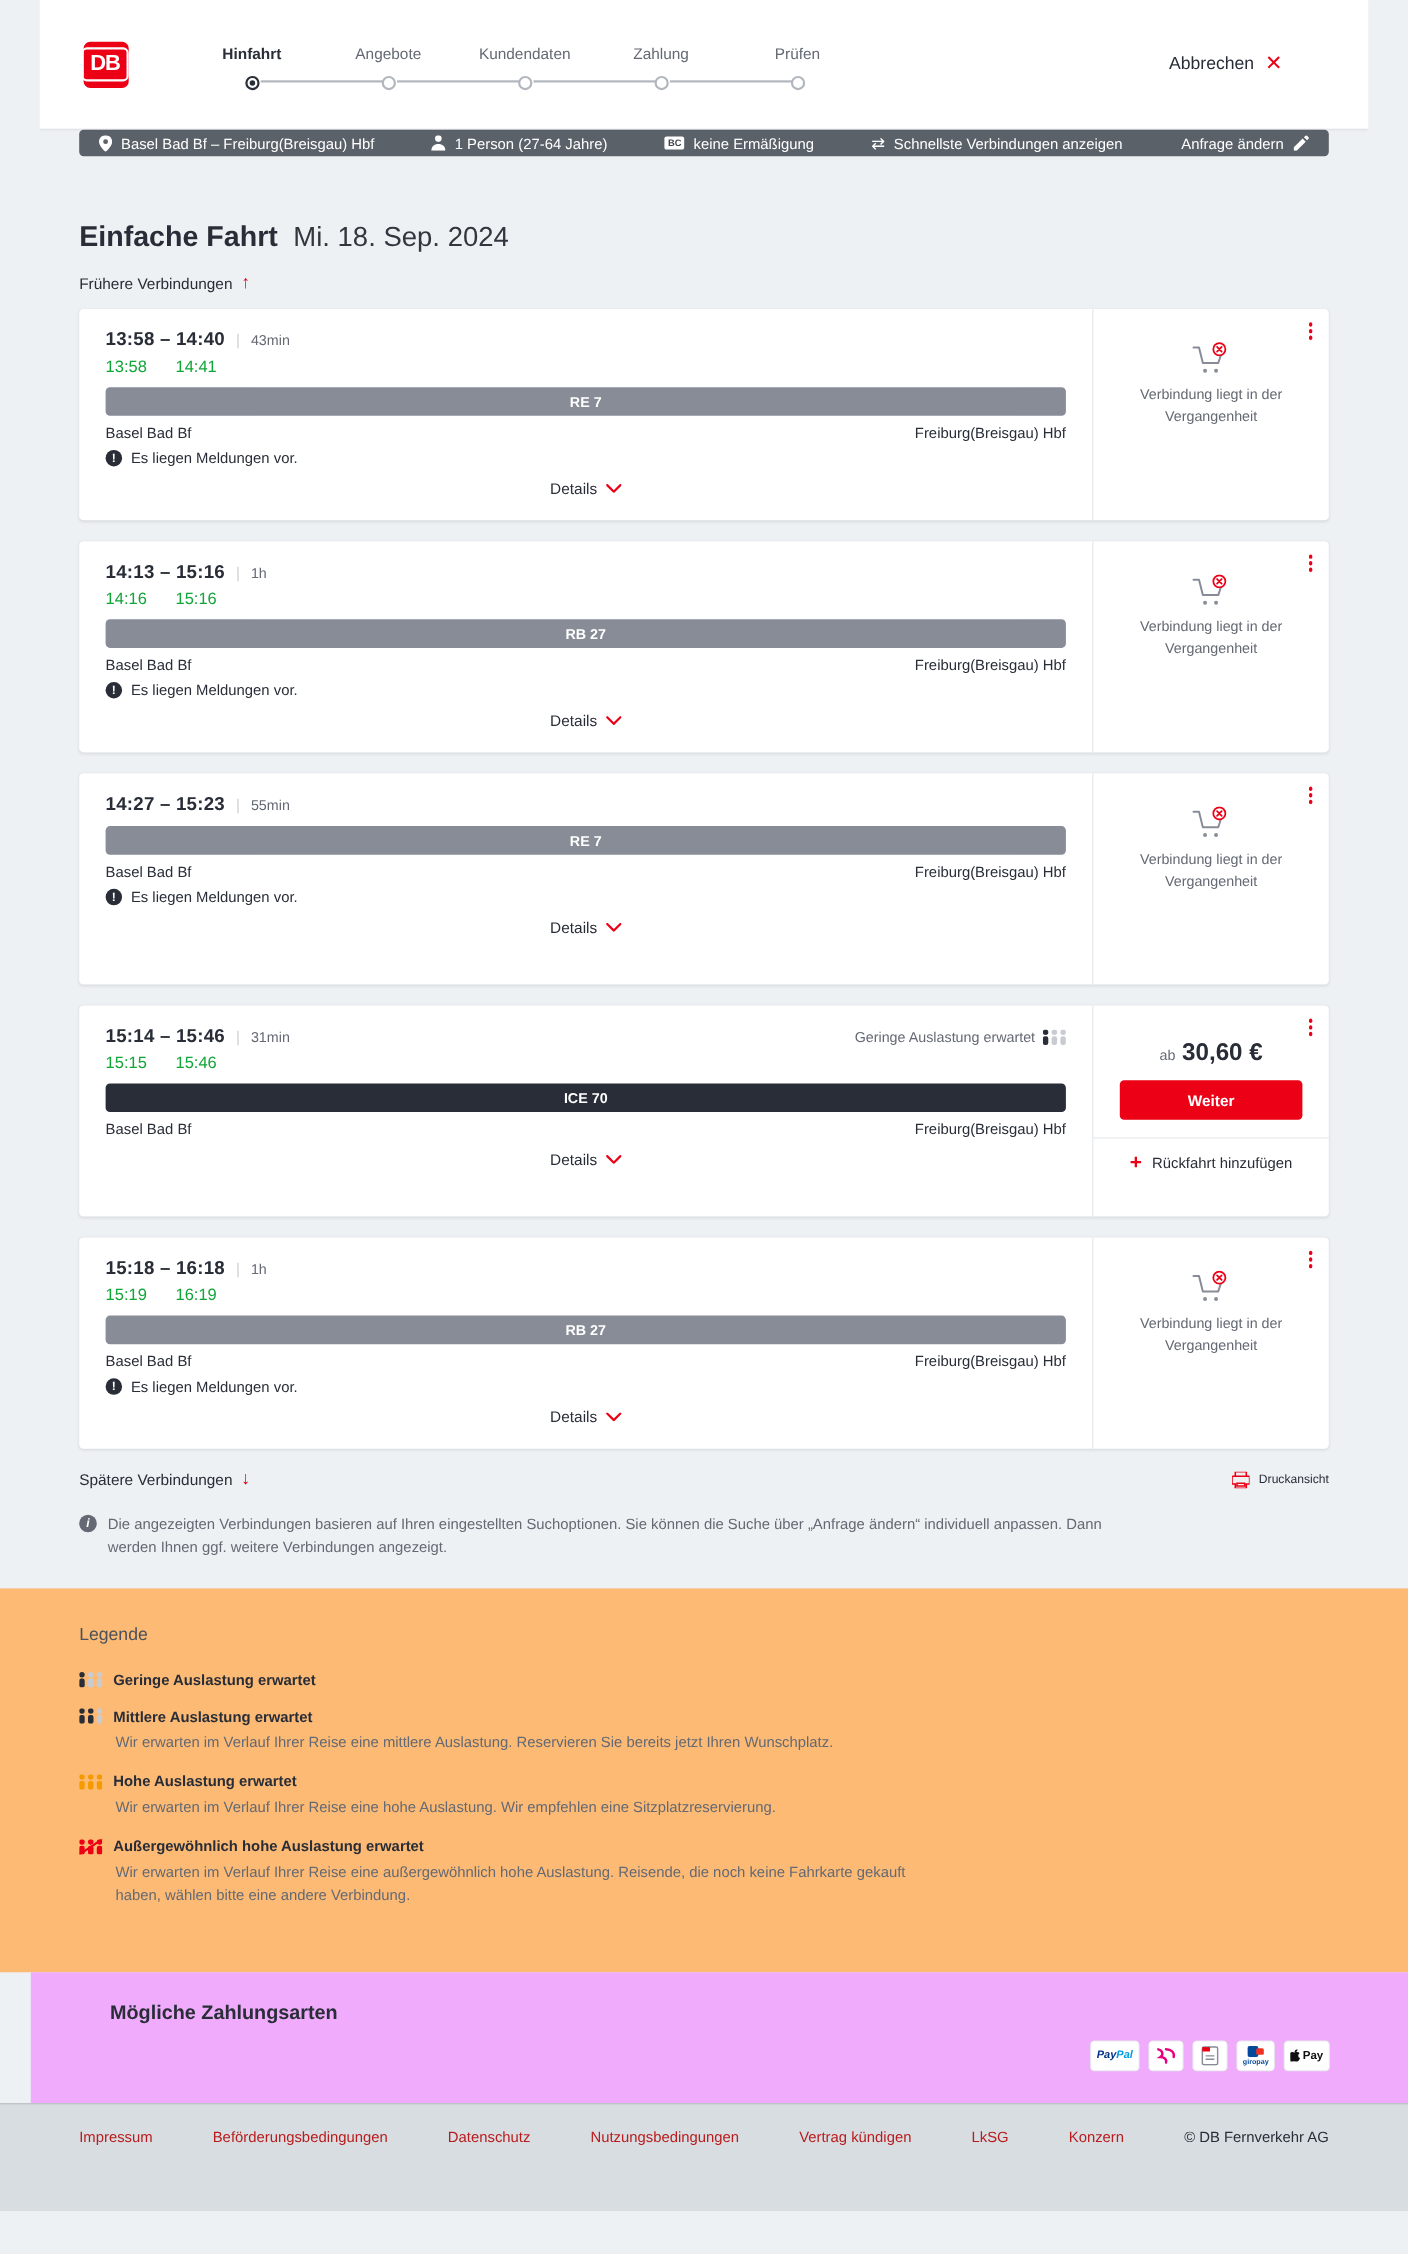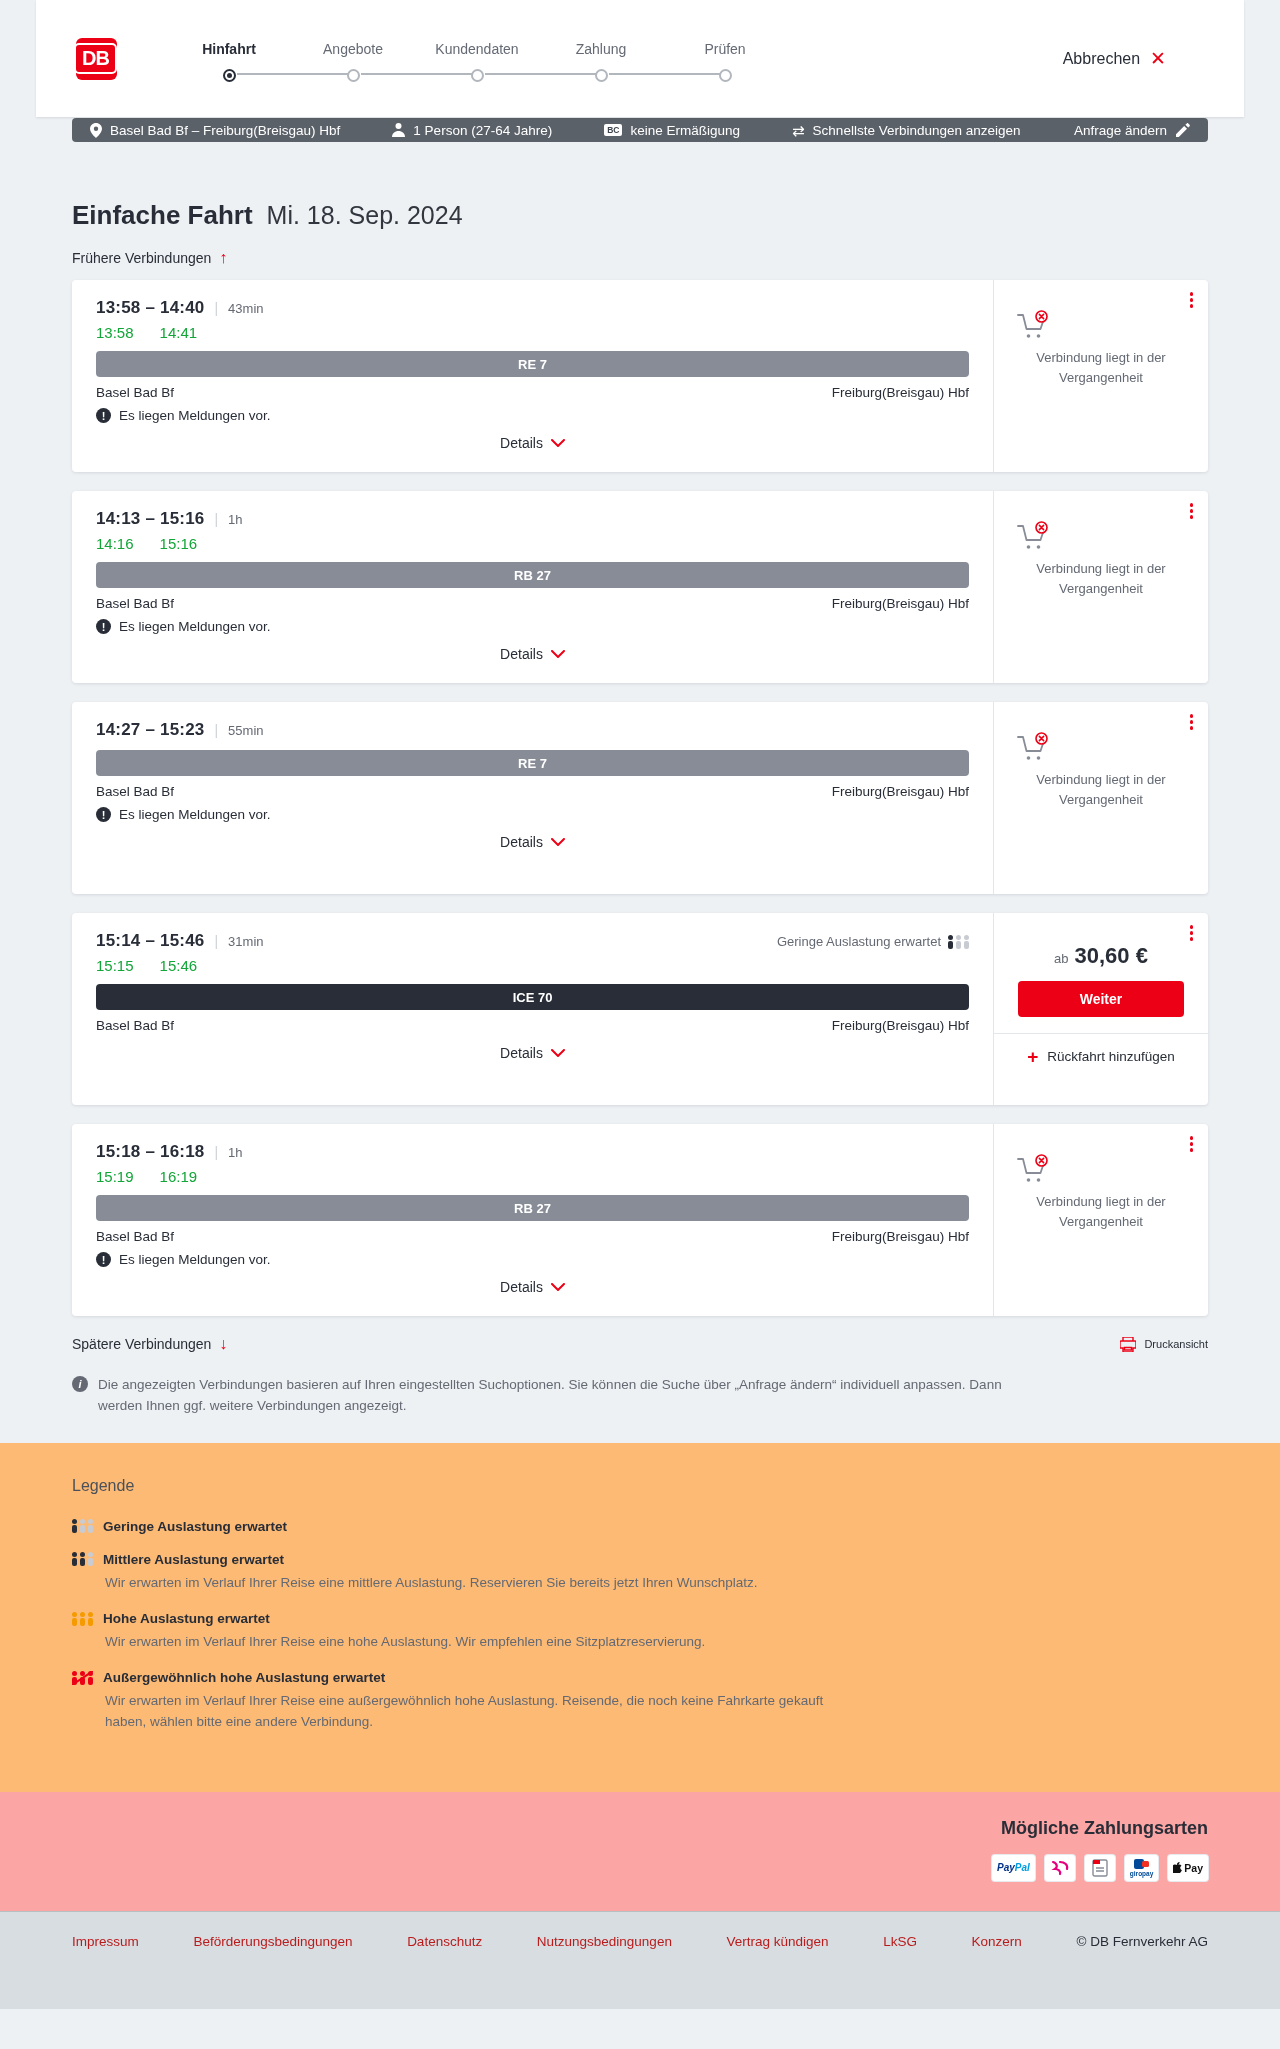--- a/index.html
+++ b/index.html
@@ -65,21 +65,21 @@
   .row-msg { margin-top:8px; display:flex; align-items:center; gap:8px; font-size:13.5px; color:#282d37; }
   .excl { width:15px; height:15px; border-radius:50%; background:#282d37; color:#fff;
     font-size:11px; font-weight:bold; display:flex; align-items:center; justify-content:center; flex:0 0 auto;}
   .row-details { margin-top:8px; display:flex; justify-content:center; }
   .details-btn { display:flex; align-items:center; gap:8px; font-size:14px; color:#282d37;
     background:none; border:none; cursor:pointer; font-family:inherit; padding:4px 6px; }
   .card-side { border-left:1px solid #e3e7ea; position:relative;
     display:flex; flex-direction:column; align-items:center; padding:16px 24px 10px; }
   .kebab { position:absolute; top:10px; right:13px; display:flex; flex-direction:column; gap:2.5px; cursor:pointer; padding:2px;}
   .kebab i { width:3.5px; height:3.5px; border-radius:50%; background:#ec0016; }
-  .past-wrap { margin-top:14px; display:flex; flex-direction:column; align-items:flex-start; }
+  .past-wrap { margin-top:14px; display:flex; flex-direction:column; align-items:center; }
   .past-text { margin-top:8px; font-size:13px; color:#646973; text-align:center; line-height:1.5; width:170px; }
   .price-row { margin-top:14px; display:flex; align-items:baseline; gap:6px; }
   .price-ab { font-size:13px; color:#646973; }
   .price-val { font-size:22px; font-weight:800; color:#282d37; }
   .btn-weiter { margin-top:12px; width:100%; height:36px; background:#ec0016; border:none;
     border-radius:4px; color:#fff; font-weight:bold; font-size:14px; cursor:pointer; font-family:inherit; }
   .side-divider { margin-top:16px; width:calc(100% + 48px); border-top:1px solid #e3e7ea; }
   .return-link { margin-top:13px; display:flex; align-items:center; gap:9px;
     font-size:13.5px; color:#282d37; cursor:pointer; }
   .return-link .plus { color:#ec0016; font-size:19px; font-weight:bold; line-height:1; }
@@ -92,21 +92,21 @@
     justify-content:center; flex:0 0 auto; margin-top:1px; }
   .inforow p { font-size:13.5px; color:#646973; line-height:1.55; max-width:950px; }
   
   .legend-section { margin-top:26px; background:#fdba74; padding:34px 72px 42px; }
   .legend-section h2 { font-size:16px; font-weight:400; color:#4b515a; }
   .legend-list { margin-top:24px; }
   .legend-item { margin-bottom:18px; }
   .legend-head { display:flex; align-items:center; gap:10px; font-size:13.5px; font-weight:bold; color:#282d37; }
   .legend-desc { margin:6px 0 0 33px; font-size:13.5px; color:#646973; line-height:1.5; max-width:760px; }
   
-  .pay-section { background:#fca5a5; padding:26px 72px 30px; text-align:right; }
+  .pay-section { background:#f0abfc; padding:26px 72px 30px; text-align:left;margin-left:28px; }
   .pay-section h2 { font-size:18px; font-weight:bold; color:#282d37; }
   .pay-row { margin-top:16px; display:flex; justify-content:flex-end; gap:10px; }
   .pay-tile { background:#fff; border-radius:3px; height:26px; min-width:30px; padding:2px 5px;
     display:flex; flex-direction:column; align-items:center; justify-content:center; box-shadow:0 0 0 1px #e7eaee; }
   .pp-word { font-size:10px; font-weight:bold; font-style:italic; }
   .pp-word .p1 { color:#003087; } .pp-word .p2 { color:#009cde; }
   .giro-word { font-size:6.5px; font-weight:bold; color:#004a99; margin-top:1px; }
   .apay { display:flex; align-items:center; gap:2px; font-size:10.5px; font-weight:bold; color:#111; }
   
   .footer { background:#d8dde2; border-top:1px solid #b8bec4; padding:22px 72px 60px;

